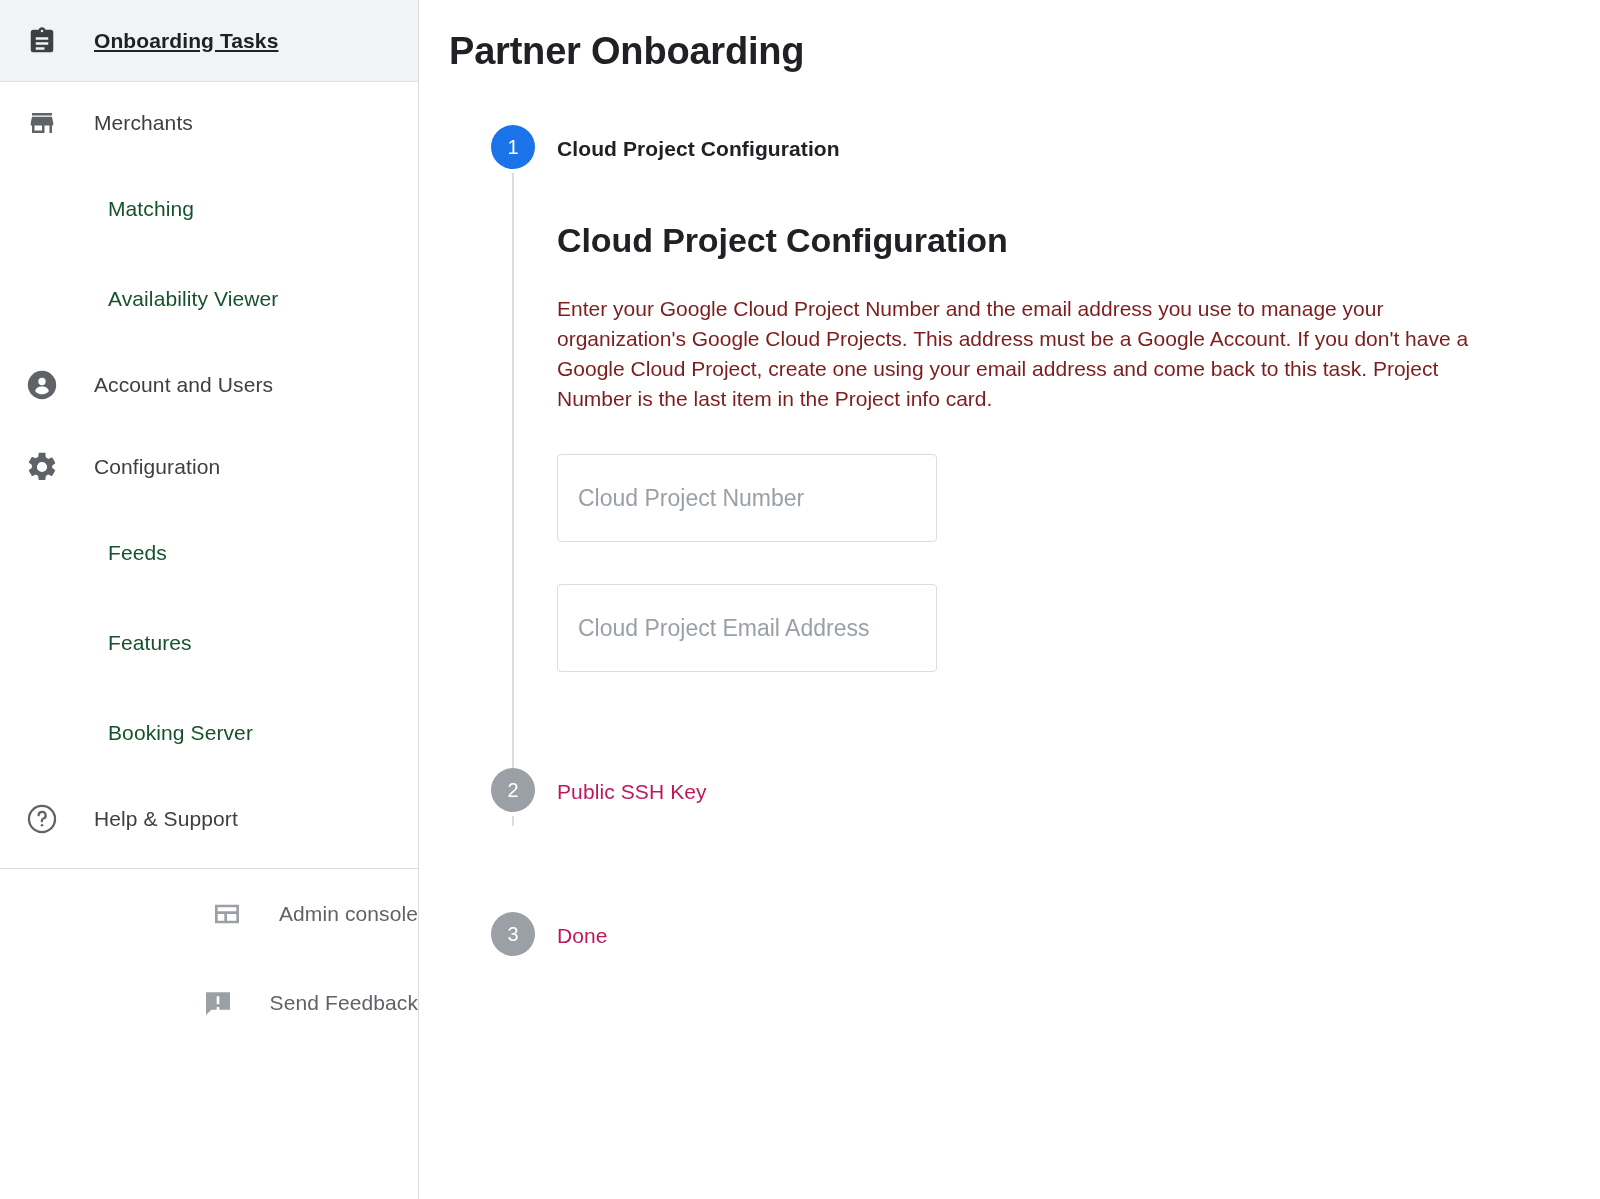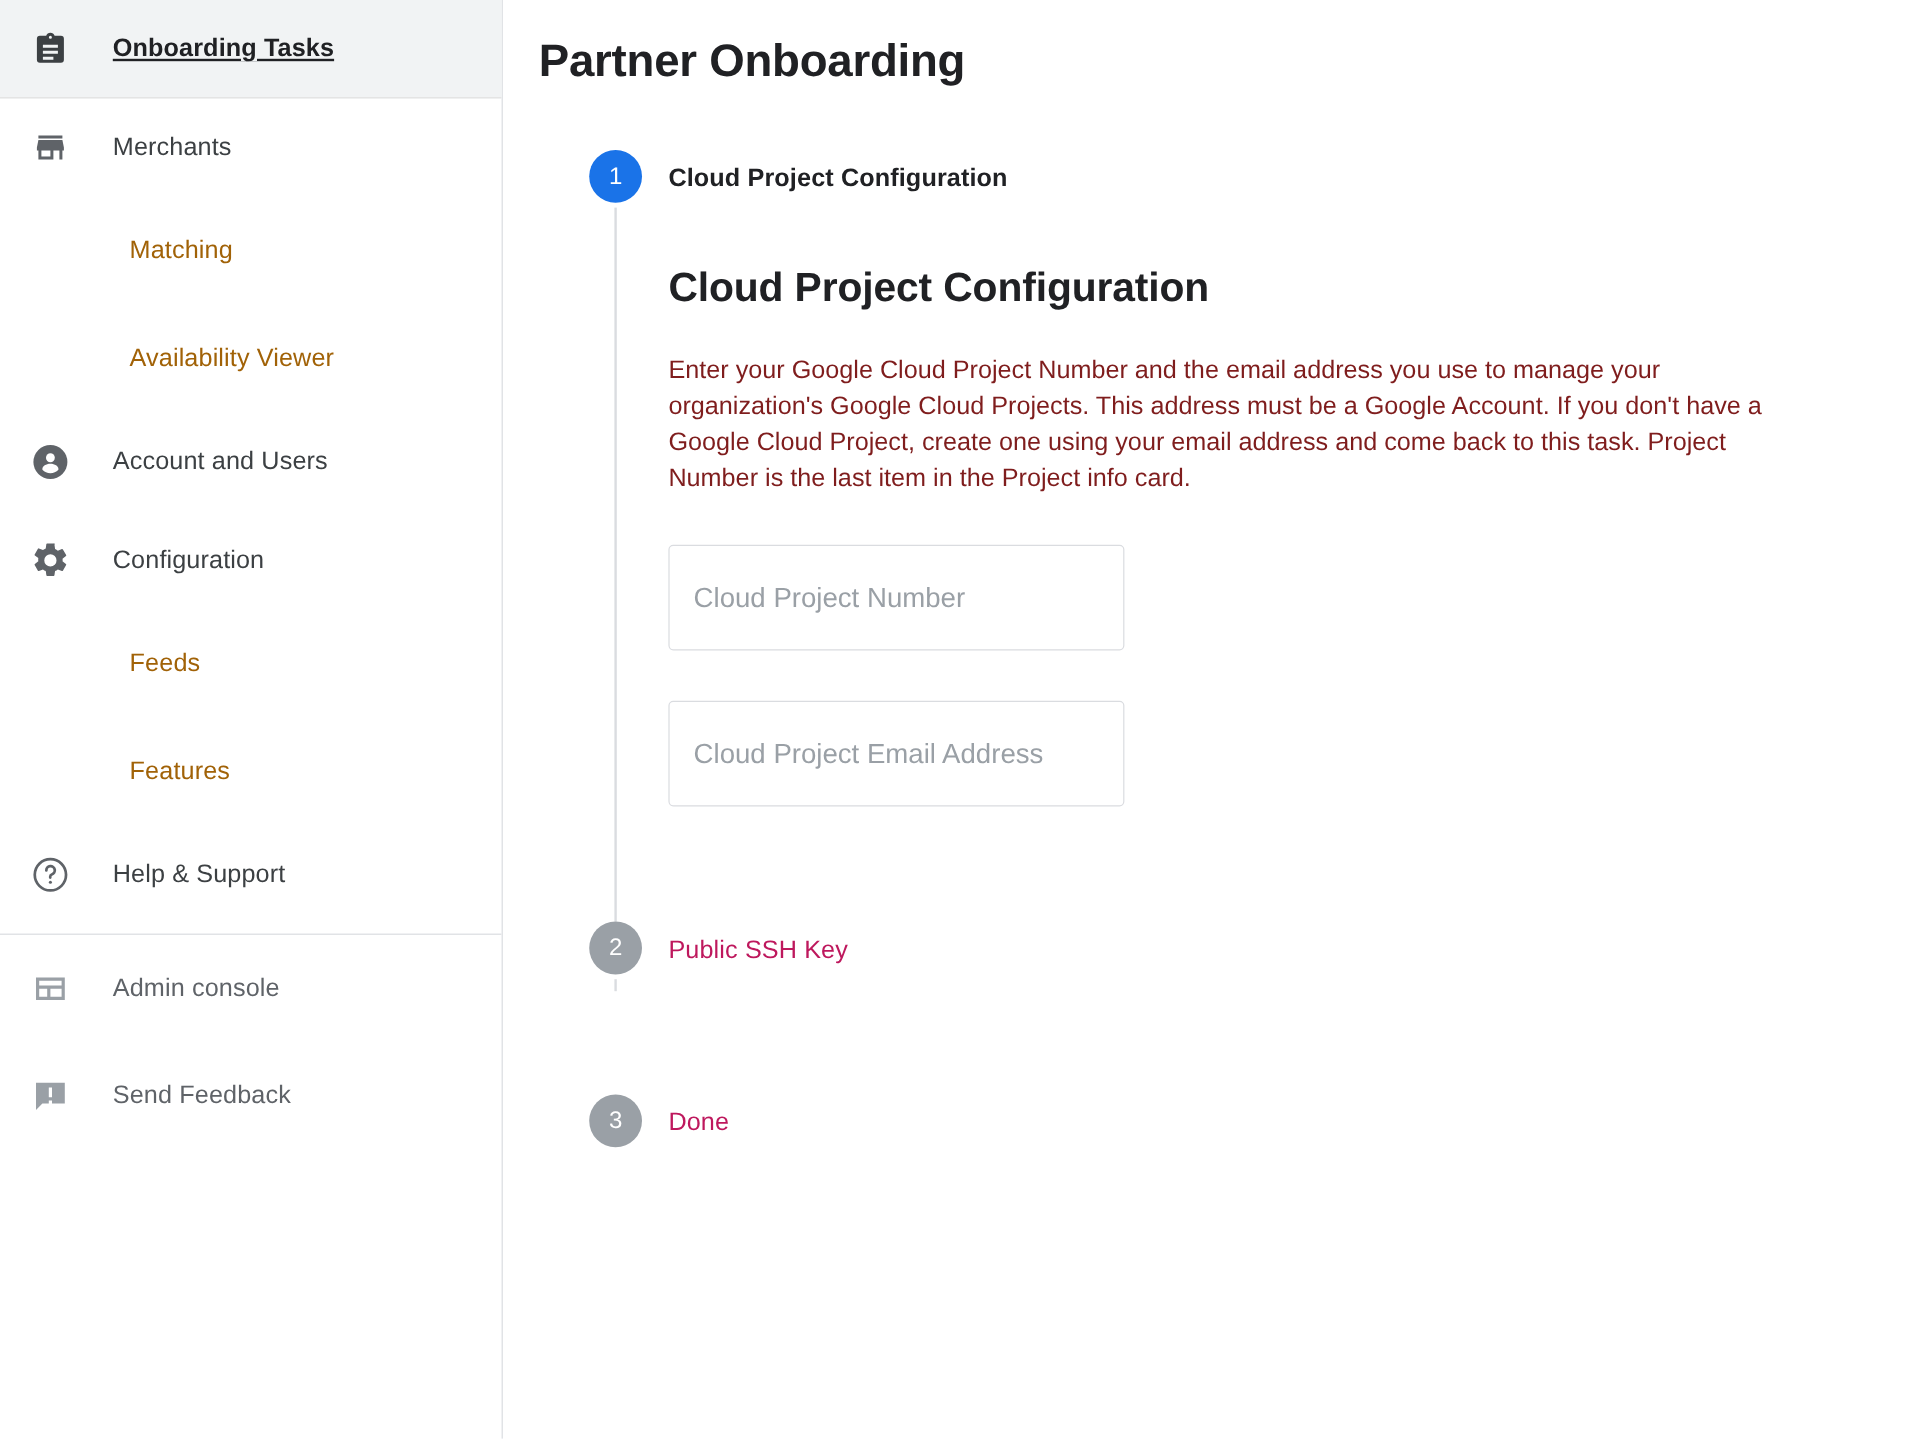--- a/index.html
+++ b/index.html
@@ -57,30 +57,30 @@
   }
   .nav-item.selected .nav-label {
     font-weight: bold;
     color: #202124;
     padding-left: 30px;
     text-decoration: underline;
   }
   .nav-item.sub .nav-label {
     padding-left: 44px;
     font-size: 21px;
-    color: #a16207;
+    color: #14532d;
   }
   .nav-item.sub { height: 90px; }
   .nav-sep {
     height: 1px;
     background: #dadce0;
     margin: 8px 0 0 0;
   }
   .nav-item.muted .nav-label { color: #5f6368; }
-  .nav-item.footer { height: 89px; }
+  .nav-item.footer { height: 89px; justify-content: flex-end; }
 
   
   .main {
     flex: 1 1 auto;
     height: 1199px;
     padding: 0;
     overflow: hidden;
     position: relative;
   }
   .page-title {
@@ -239,20 +239,24 @@
     <div class="nav-item sub">
       <span class="nav-icon"></span>
       <span class="nav-label">Feeds</span>
     </div>
 
     <div class="nav-item sub">
       <span class="nav-icon"></span>
       <span class="nav-label">Features</span>
     </div>
 
+    <div class="nav-item sub">
+      <span class="nav-icon"></span>
+      <span class="nav-label">Booking Server</span>
+    </div>
 
     <div class="nav-item">
       <span class="nav-icon">
         <svg width="34" height="34" viewBox="0 0 24 24" fill="none" stroke="#5f6368" stroke-width="1.6">
           <circle cx="12" cy="12" r="9.2"></circle>
           <path d="M9.6 9.4a2.5 2.5 0 1 1 3.2 2.4c-.6.2-.9.7-.9 1.3v.5" stroke-linecap="round"></path>
           <circle cx="12" cy="16.4" r="0.9" fill="#5f6368" stroke="none"></circle>
         </svg>
       </span>
       <span class="nav-label">Help &amp; Support</span>

